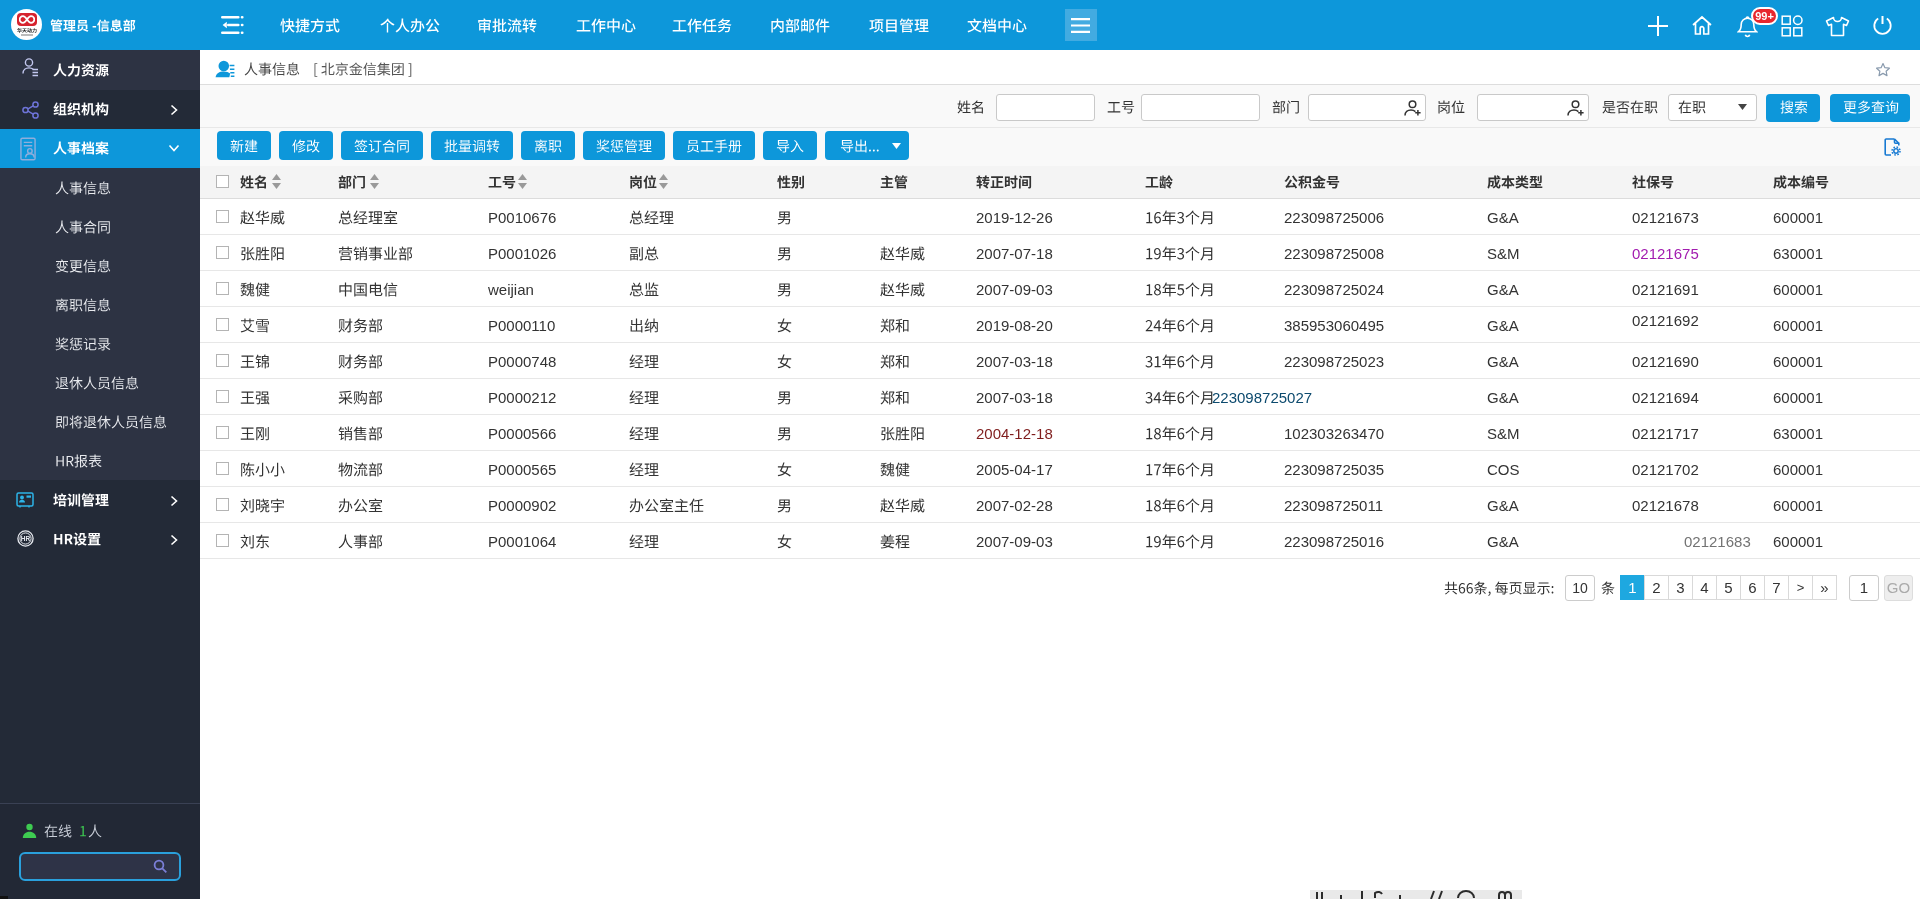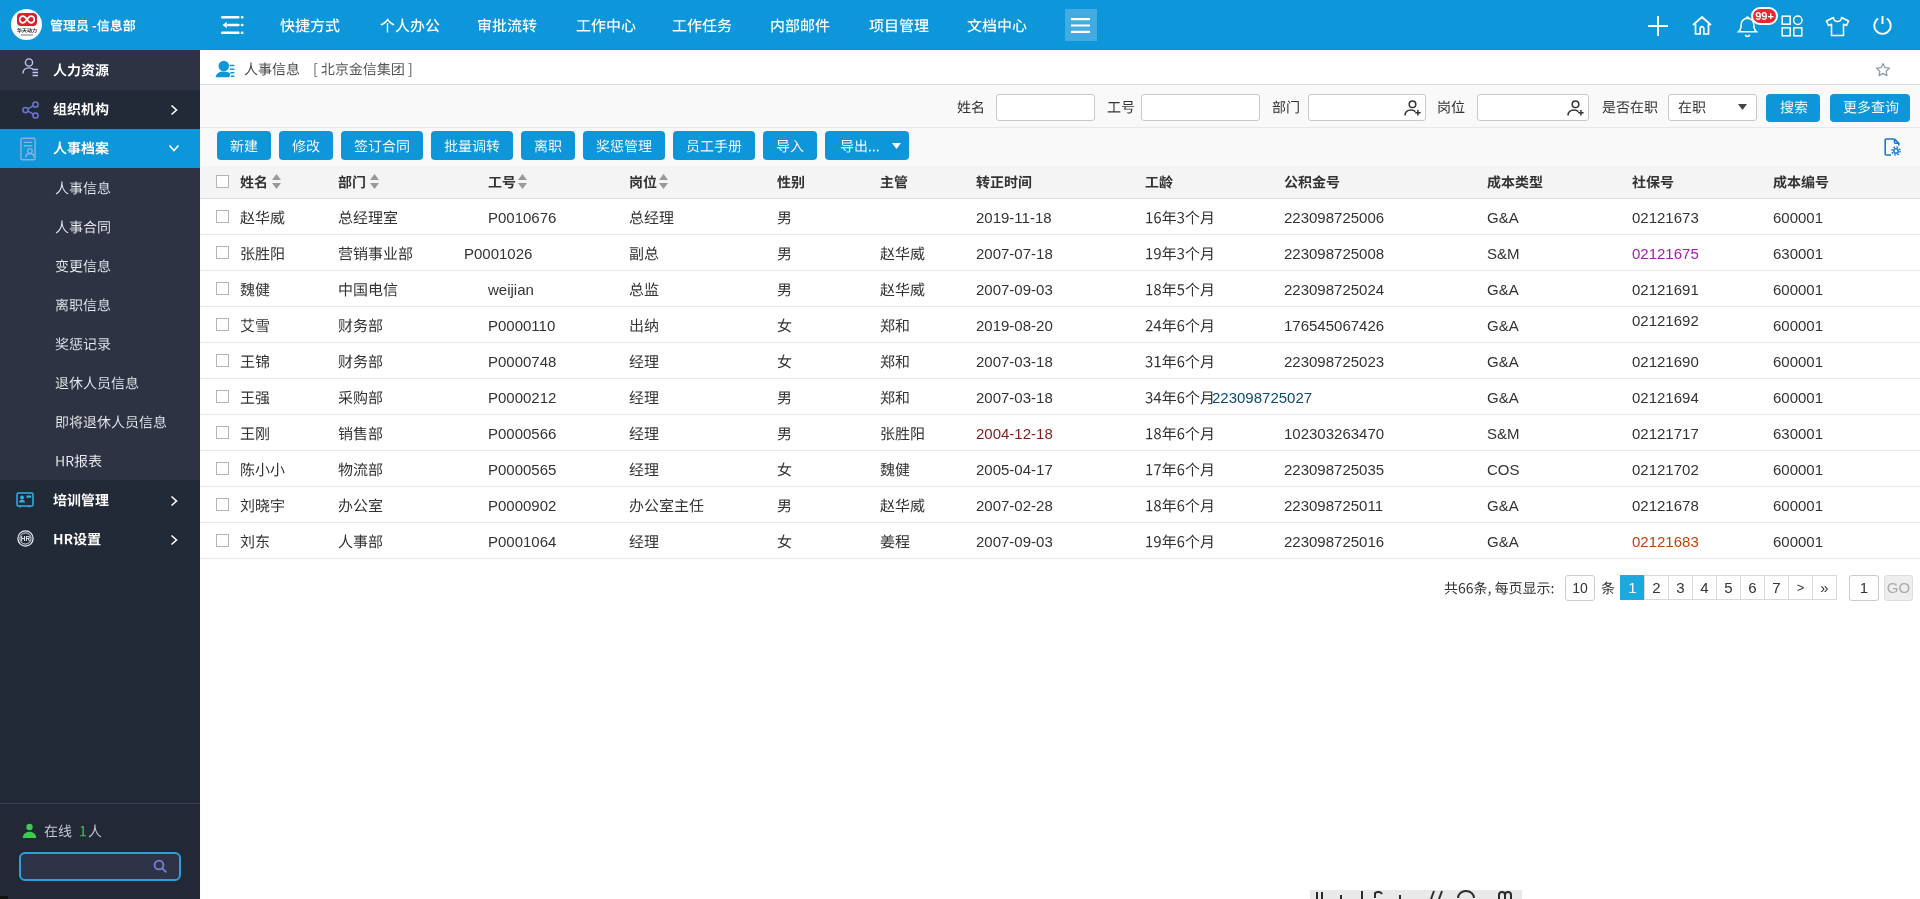--- a/index.html
+++ b/index.html
@@ -476,37 +476,37 @@
 <svg style="position:absolute;left:338.0px;top:209.5px;width:60.0px;height:15px;overflow:visible" viewBox="0 0 60.0 15">
     <use href="#g57" fill="#333"></use>
   </svg>
 <div style="position:absolute;left:488px;top:208.5px;font:15px 'Liberation Sans',sans-serif;color:#333;white-space:nowrap">P0010676</div>
 <svg style="position:absolute;left:629.0px;top:209.5px;width:45.0px;height:15px;overflow:visible" viewBox="0 0 45.0 15">
     <use href="#g58" fill="#333"></use>
   </svg>
 <svg style="position:absolute;left:777.0px;top:209.5px;width:15.0px;height:15px;overflow:visible" viewBox="0 0 15.0 15">
     <use href="#g59" fill="#333"></use>
   </svg>
-<div style="position:absolute;left:976px;top:208.5px;font:15px 'Liberation Sans',sans-serif;color:#333;white-space:nowrap">2019-11-18</div>
+<div style="position:absolute;left:976px;top:208.5px;font:15px 'Liberation Sans',sans-serif;color:#333;white-space:nowrap">2019-12-26</div>
 <svg style="position:absolute;left:1145.0px;top:209.5px;width:70.0px;height:15px;overflow:visible" viewBox="0 0 70.0 15">
     <use href="#g60" fill="#333"></use>
   </svg>
 <div style="position:absolute;left:1284px;top:208.5px;font:15px 'Liberation Sans',sans-serif;color:#333;white-space:nowrap">223098725006</div>
 <div style="position:absolute;left:1487px;top:208.5px;font:15px 'Liberation Sans',sans-serif;color:#333;white-space:nowrap">G&amp;A</div>
 <div style="position:absolute;left:1632px;top:208.5px;font:15px 'Liberation Sans',sans-serif;color:#333;white-space:nowrap">02121673</div>
 <div style="position:absolute;left:1773px;top:208.5px;font:15px 'Liberation Sans',sans-serif;color:#333;white-space:nowrap">600001</div>
 <div style="position:absolute;left:200px;top:235px;width:1720px;height:36px;border-bottom:1px solid #e7e7e7;box-sizing:border-box"></div>
 <div style="position:absolute;left:216px;top:246px;width:13px;height:13px;border:1px solid #b4b4b4;background:#fff;box-sizing:border-box"></div>
 <svg style="position:absolute;left:240.0px;top:245.5px;width:45.0px;height:15px;overflow:visible" viewBox="0 0 45.0 15">
     <use href="#g61" fill="#333"></use>
   </svg>
 <svg style="position:absolute;left:338.0px;top:245.5px;width:75.0px;height:15px;overflow:visible" viewBox="0 0 75.0 15">
     <use href="#g62" fill="#333"></use>
   </svg>
-<div style="position:absolute;left:464px;top:244.5px;font:15px 'Liberation Sans',sans-serif;color:#333;white-space:nowrap">P0001026</div>
+<div style="position:absolute;left:488px;top:244.5px;font:15px 'Liberation Sans',sans-serif;color:#333;white-space:nowrap">P0001026</div>
 <svg style="position:absolute;left:629.0px;top:245.5px;width:30.0px;height:15px;overflow:visible" viewBox="0 0 30.0 15">
     <use href="#g63" fill="#333"></use>
   </svg>
 <svg style="position:absolute;left:777.0px;top:245.5px;width:15.0px;height:15px;overflow:visible" viewBox="0 0 15.0 15">
     <use href="#g59" fill="#333"></use>
   </svg>
 <svg style="position:absolute;left:880.0px;top:245.5px;width:45.0px;height:15px;overflow:visible" viewBox="0 0 45.0 15">
     <use href="#g56" fill="#333"></use>
   </svg>
 <div style="position:absolute;left:976px;top:244.5px;font:15px 'Liberation Sans',sans-serif;color:#333;white-space:nowrap">2007-07-18</div>
@@ -558,21 +558,21 @@
 <svg style="position:absolute;left:777.0px;top:317.5px;width:15.0px;height:15px;overflow:visible" viewBox="0 0 15.0 15">
     <use href="#g72" fill="#333"></use>
   </svg>
 <svg style="position:absolute;left:880.0px;top:317.5px;width:30.0px;height:15px;overflow:visible" viewBox="0 0 30.0 15">
     <use href="#g73" fill="#333"></use>
   </svg>
 <div style="position:absolute;left:976px;top:316.5px;font:15px 'Liberation Sans',sans-serif;color:#333;white-space:nowrap">2019-08-20</div>
 <svg style="position:absolute;left:1145.0px;top:317.5px;width:70.0px;height:15px;overflow:visible" viewBox="0 0 70.0 15">
     <use href="#g74" fill="#333"></use>
   </svg>
-<div style="position:absolute;left:1284px;top:316.5px;font:15px 'Liberation Sans',sans-serif;color:#333;white-space:nowrap">176545067426</div>
+<div style="position:absolute;left:1284px;top:316.5px;font:15px 'Liberation Sans',sans-serif;color:#333;white-space:nowrap">385953060495</div>
 <div style="position:absolute;left:1487px;top:316.5px;font:15px 'Liberation Sans',sans-serif;color:#333;white-space:nowrap">G&amp;A</div>
 <div style="position:absolute;left:1632px;top:312px;font:15px 'Liberation Sans',sans-serif;color:#333;white-space:nowrap">02121692</div>
 <div style="position:absolute;left:1773px;top:316.5px;font:15px 'Liberation Sans',sans-serif;color:#333;white-space:nowrap">600001</div>
 <div style="position:absolute;left:200px;top:343px;width:1720px;height:36px;border-bottom:1px solid #e7e7e7;box-sizing:border-box"></div>
 <div style="position:absolute;left:216px;top:354px;width:13px;height:13px;border:1px solid #b4b4b4;background:#fff;box-sizing:border-box"></div>
 <svg style="position:absolute;left:240.0px;top:353.5px;width:30.0px;height:15px;overflow:visible" viewBox="0 0 30.0 15">
     <use href="#g75" fill="#333"></use>
   </svg>
 <svg style="position:absolute;left:338.0px;top:353.5px;width:45.0px;height:15px;overflow:visible" viewBox="0 0 45.0 15">
     <use href="#g70" fill="#333"></use>
@@ -716,21 +716,21 @@
   </svg>
 <svg style="position:absolute;left:880.0px;top:533.5px;width:30.0px;height:15px;overflow:visible" viewBox="0 0 30.0 15">
     <use href="#g92" fill="#333"></use>
   </svg>
 <div style="position:absolute;left:976px;top:532.5px;font:15px 'Liberation Sans',sans-serif;color:#333;white-space:nowrap">2007-09-03</div>
 <svg style="position:absolute;left:1145.0px;top:533.5px;width:70.0px;height:15px;overflow:visible" viewBox="0 0 70.0 15">
     <use href="#g93" fill="#333"></use>
   </svg>
 <div style="position:absolute;left:1284px;top:532.5px;font:15px 'Liberation Sans',sans-serif;color:#333;white-space:nowrap">223098725016</div>
 <div style="position:absolute;left:1487px;top:532.5px;font:15px 'Liberation Sans',sans-serif;color:#333;white-space:nowrap">G&amp;A</div>
-<div style="position:absolute;left:1632px;top:532.5px;font:15px 'Liberation Sans',sans-serif;color:#c2410c;white-space:nowrap">02121683</div>
+<div style="position:absolute;left:1684px;top:532.5px;font:15px 'Liberation Sans',sans-serif;color:#737373;white-space:nowrap">02121683</div>
 <div style="position:absolute;left:1773px;top:532.5px;font:15px 'Liberation Sans',sans-serif;color:#333;white-space:nowrap">600001</div>
 <svg style="position:absolute;left:1443.5px;top:581.0px;width:110.5px;height:14px;overflow:visible" viewBox="0 0 110.5 14">
     <use href="#g94" fill="#333"></use>
   </svg>
 <div style="position:absolute;left:1565px;top:575px;width:30px;height:26px;border:1px solid #ccc;border-radius:3px;box-sizing:border-box;text-align:center;font:14px 'Liberation Sans',sans-serif;color:#333;line-height:24px">10</div>
 <svg style="position:absolute;left:1601.0px;top:581.0px;width:14.0px;height:14px;overflow:visible" viewBox="0 0 14.0 14">
     <use href="#g95" fill="#333"></use>
   </svg>
 <div style="position:absolute;left:1620px;top:575px;width:25px;height:25px;background:#1ea8e0;color:#fff;text-align:center;font:15px 'Liberation Sans',sans-serif;line-height:25px">1</div>
 <div style="position:absolute;left:1644px;top:575px;width:25px;height:25px;border:1px solid #d9d9d9;box-sizing:border-box;background:#fff;color:#333;text-align:center;font:15px 'Liberation Sans',sans-serif;line-height:23px">2</div>

